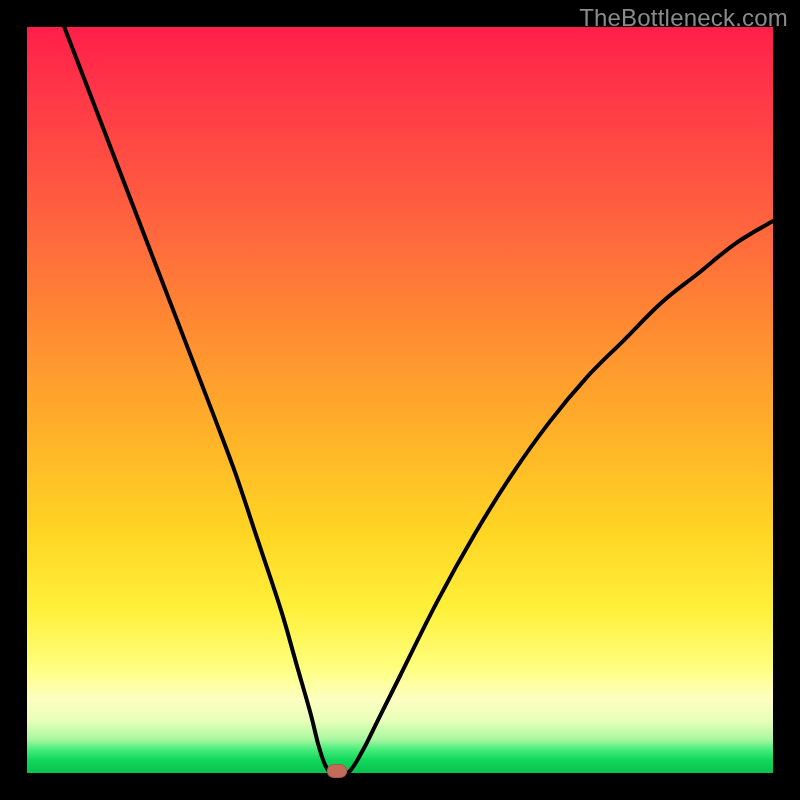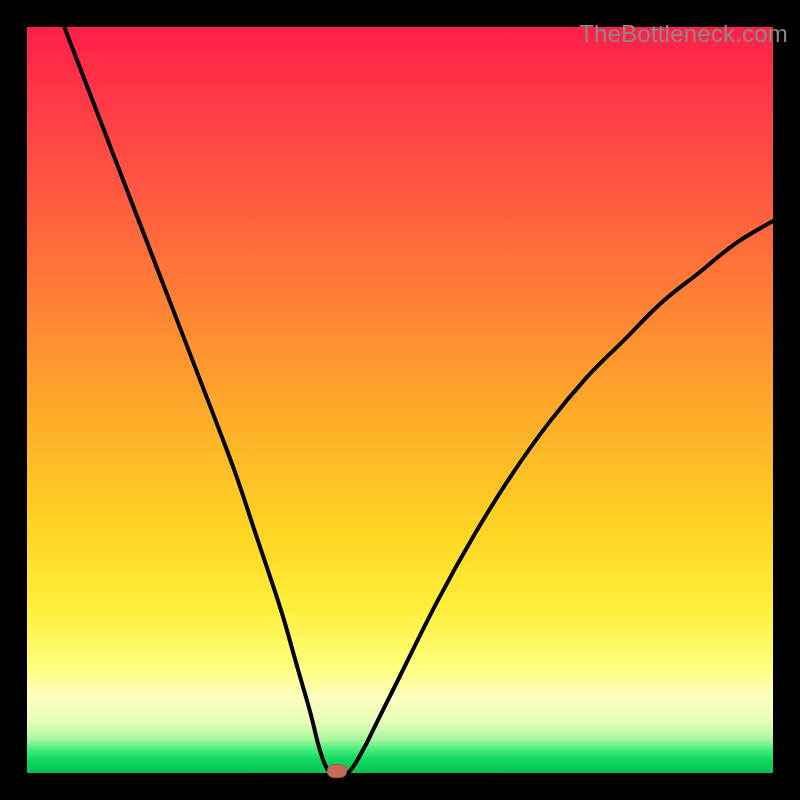--- a/index.html
+++ b/index.html
@@ -45,21 +45,20 @@
   .watermark {
     position: absolute;
     top: 4px;
     right: 12px;
     color: #8a8a8a;
     font-size: 24px;
     font-weight: 400;
     letter-spacing: 0.2px;
     z-index: 5;
     user-select: none;
-    margin-top: 16px;
   }
   svg.curve {
     position: absolute;
     left: 0;
     top: 0;
     width: 746px;
     height: 746px;
     overflow: visible;
   }
   .marker {

